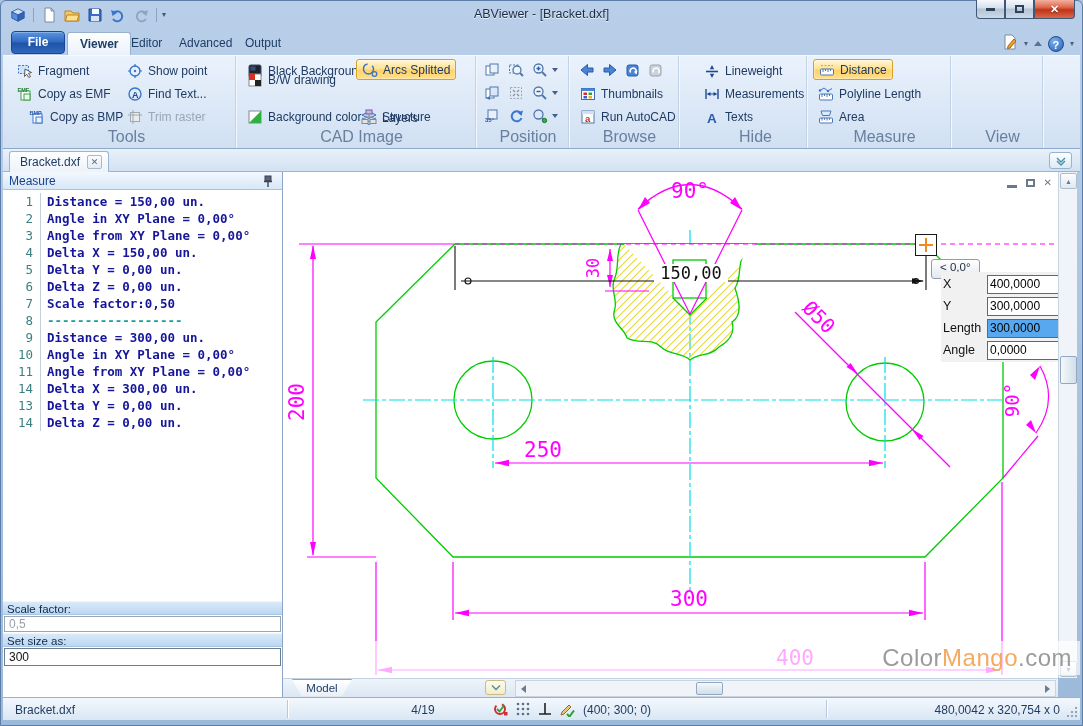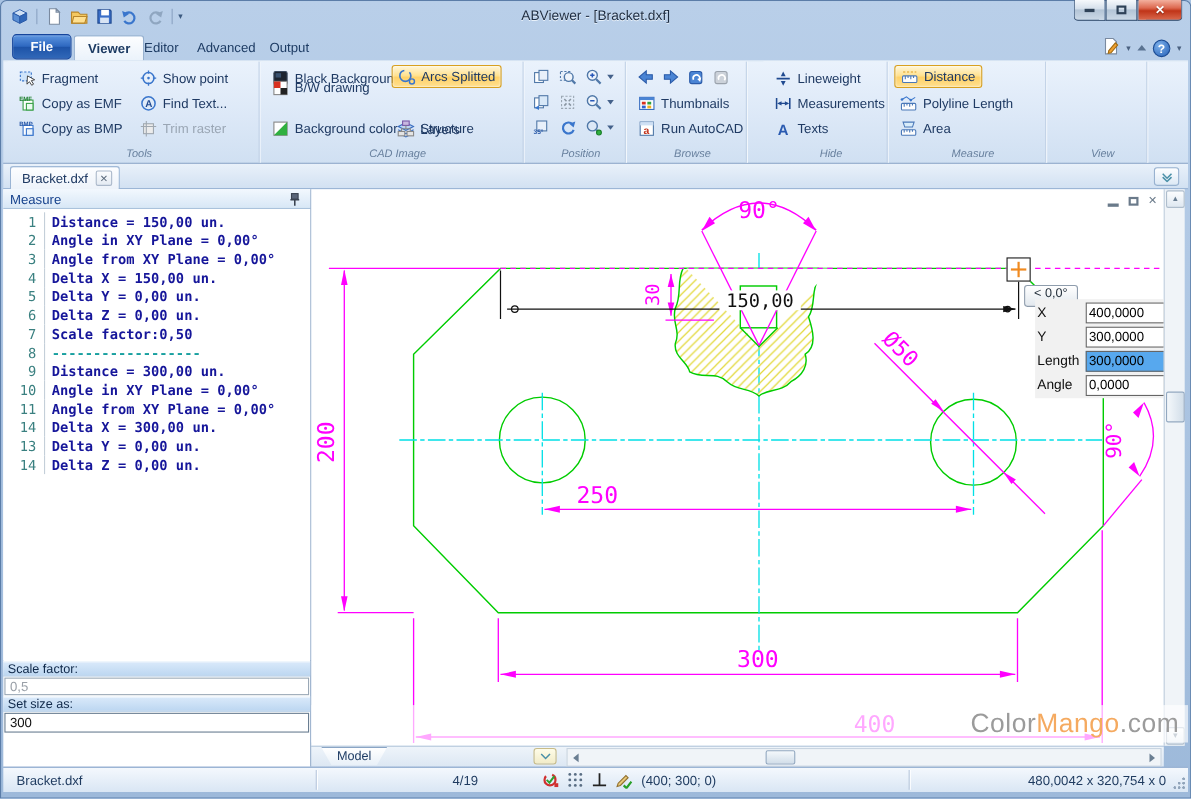--- a/index.html
+++ b/index.html
@@ -29,21 +29,21 @@
   .rtab { position:absolute; top:2px; height:23px; line-height:22px; padding:0 12px; color:#1e3c64; }
   .rtab.active { background:linear-gradient(#fdfeff,#eaf2fb); border:1px solid #96b0ce; border-bottom:none; border-radius:3px 3px 0 0;font-weight:bold; }
   .tabrow-icons { position:absolute; right:6px; top:4px; display:flex; align-items:center; gap:6px; }
   .small-dd { font-size:8px; color:#4a6180; }
   .help-circle { width:16px; height:16px; border-radius:50%; background:radial-gradient(circle at 35% 30%,#7db0ea,#2561b8); color:#fff; font-weight:bold; font-size:11px; text-align:center; line-height:16px; border:1px solid #1c4c94; }
   .collapse-up { width:0; height:0; border-left:4px solid transparent; border-right:4px solid transparent; border-bottom:5px solid #5a7391; }
 
   
   #ribbon { position:absolute; left:3px; right:3px; top:55px; height:94px; background:linear-gradient(#eaf2fc,#dce8f7 55%,#d0e0f2); border-top:1px solid #f6fafd; border-bottom:1px solid #8fa9c9; }
   .rgroup { position:absolute; top:0; height:92px; border-right:1px solid #c3d3e7; box-shadow:1px 0 0 #f2f7fc; }
-  .rgroup-label { position:absolute; bottom:2px; left:12px; right:0; text-align:center; color:#68809e; font-size:10px;font-style:italic; }
+  .rgroup-label { position:absolute; bottom:2px; left:12px; right:0; text-align:center; color:#68809e; font-size:16px; }
   .ritem { position:absolute; height:21px; display:flex; align-items:center; gap:5px; padding:0 5px; font-size:12px; color:#1f3a63; white-space:nowrap; border-radius:3px; }
   .ritem.disabled { color:#9aa6b4; }
   .ritem.hl, .pill { border:1px solid #dpa020; }
   .hl { border:1px solid #d8a020; background:linear-gradient(#fff6d8,#ffe292 45%,#ffd269 55%,#ffdf8e); box-shadow:inset 0 0 2px #fff; }
   .ic16 { width:16px; height:16px; flex:0 0 16px; }
   .pbtn { position:absolute; width:20px; height:20px; display:flex; align-items:center; justify-content:center; border-radius:3px; }
   .dd-arrow { width:0; height:0; border-left:3.5px solid transparent; border-right:3.5px solid transparent; border-top:4px solid #44618a; }
   #fullscreen-btn { position:absolute; left:7px; top:3px; width:78px; height:64px; display:flex; flex-direction:column; align-items:center; gap:4px; color:#9aa6b4; }
   .fs-iconbox { width:38px; height:34px; border:1px solid #c2c8ce; background:linear-gradient(#b9bfc6 0 9px,#f2f4f6 9px); border-radius:2px; position:relative; }
 
@@ -194,21 +194,21 @@
       <span>Fragment</span>
     </div>
     <div class="ritem" style="left:6px;top:27px;">
       <svg class="ic16" viewBox="0 0 16 16">
           <rect x="4" y="5" width="9" height="9" fill="#fff" stroke="#3aa048"></rect>
           <rect x="7" y="8" width="6" height="6" fill="#eafaf0" stroke="#3aa048"></rect>
           <text x="0.5" y="5.5" font-size="5.5" fill="#208030" font-weight="bold">EMF</text>
         </svg>
       <span>Copy as EMF</span>
     </div>
-    <div class="ritem" style="left:6px;top:50px;">
+    <div class="ritem" style="left:18px;top:50px;">
       <svg class="ic16" viewBox="0 0 16 16">
           <rect x="4" y="5" width="9" height="9" fill="#fff" stroke="#3a76cc"></rect>
           <rect x="7" y="8" width="6" height="6" fill="#e8f2fc" stroke="#3a76cc"></rect>
           <text x="0.5" y="5.5" font-size="5.5" fill="#2858a8" font-weight="bold">BMP</text>
         </svg>
       <span>Copy as BMP</span>
     </div>
     <div class="ritem" style="left:116px;top:4px;">
       <svg class="ic16" viewBox="0 0 16 16">
           <circle cx="8" cy="8" r="5" fill="none" stroke="#3a76cc" stroke-width="1.4"></circle>

